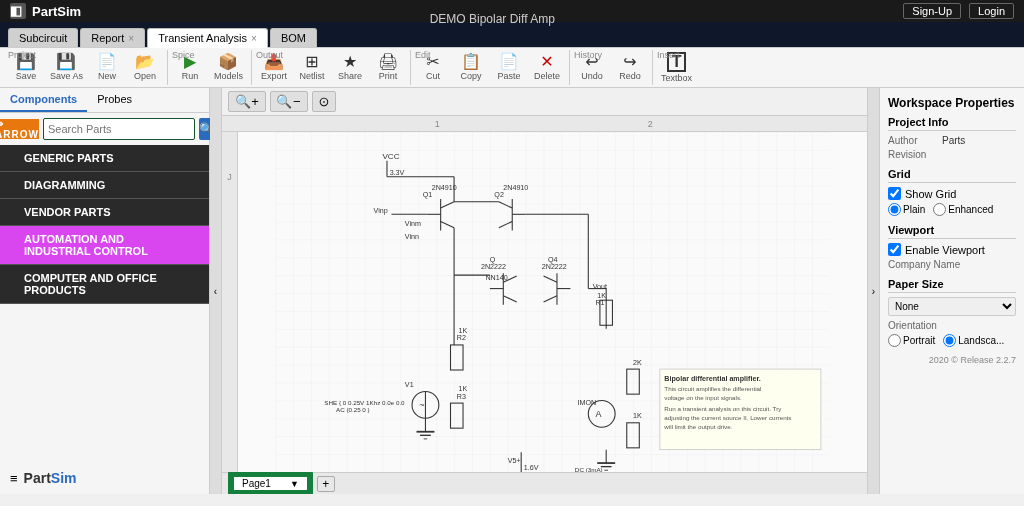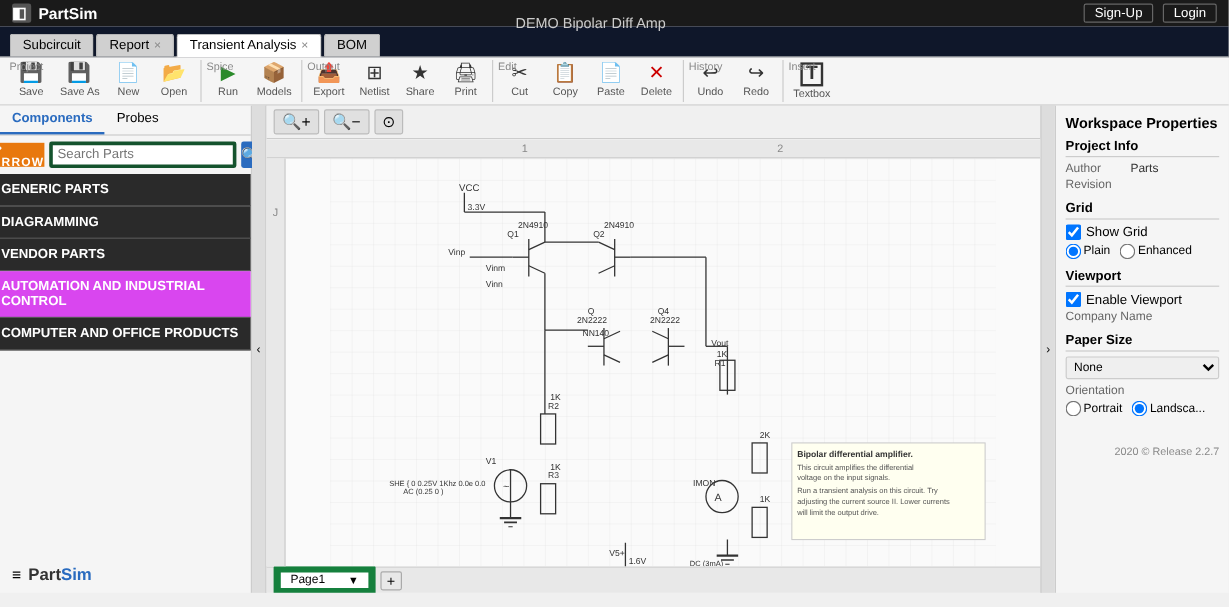--- a/index.html
+++ b/index.html
@@ -33,26 +33,26 @@
     
     #left-panel { width: 210px; background: #f5f5f5; border-right: 1px solid #ccc; display: flex; flex-direction: column; flex-shrink: 0; }
     #panel-tabs { display: flex; border-bottom: 1px solid #ccc; }
     .panel-tab { padding: 5px 10px; cursor: pointer; font-size: 11px; border-bottom: 2px solid transparent; }
     .panel-tab.active { border-bottom: 2px solid #2a6bbf; color: #2a6bbf; font-weight: bold; }
 
     
     #search-area { padding: 5px; display: flex; align-items: center; gap: 4px; justify-content: center; }
     #arrow-logo { width: 55px; height: 20px; background: #e8780e; display: flex; align-items: center; justify-content: center; }
     #arrow-logo span { color: #fff; font-weight: bold; font-size: 11px; letter-spacing: 1px; }
-    #search-input { flex: 1; height: 22px; border: 3px solid #14532d; padding: 2px 4px; font-size: 11px; border-radius: 2px; }
+    #search-input { flex: 1; height: 22px; border: 1px solid #14532d; padding: 2px 4px; font-size: 11px; border-radius: 2px; }
     #search-btn { width: 22px; height: 22px; background: #2a6bbf; border: none; cursor: pointer; display: flex; align-items: center; justify-content: center; color: #fff; font-size: 12px; border-radius: 2px; }
 
     
     #category-list { flex: 1; overflow-y: auto; }
-    .category-item { padding: 7px 1px; font-size: 11px; font-weight: bold; color: #fff; cursor: pointer; border-bottom: 1px solid #555; }
+    .category-item { padding: 7px 24px; font-size: 11px; font-weight: bold; color: #fff; cursor: pointer; border-bottom: 1px solid #555; }
     .category-item:nth-child(1) { background: #2a2a2a; }
     .category-item:nth-child(2) { background: #2a2a2a; }
     .category-item:nth-child(3) { background: #2a2a2a; }
     .category-item:nth-child(4) { background: #d946ef; }
     .category-item:nth-child(5) { background: #2a2a2a; }
 
     
     #left-bottom { padding: 8px 10px; display: flex; align-items: center; gap: 4px; }
     #left-bottom .ps-logo { font-size: 14px; font-weight: bold; color: #333; }
     #left-bottom .ps-logo span { color: #2a6bbf; }
@@ -71,21 +71,21 @@
     .wp-section-title { font-weight: bold; font-size: 11px; border-bottom: 1px solid #ccc; padding-bottom: 2px; margin-bottom: 4px; }
     .wp-row { display: flex; gap: 4px; margin-bottom: 3px; font-size: 10px; }
     .wp-label { color: #666; min-width: 50px; }
     .wp-value { color: #333; }
     .wp-checkbox { display: flex; align-items: center; gap: 4px; margin-bottom: 3px; }
     .wp-checkbox input { margin: 0; }
     .wp-radio-group { display: flex; gap: 8px; margin-bottom: 3px; }
     .wp-radio { display: flex; align-items: center; gap: 2px; font-size: 10px; }
     .wp-select { width: 100%; border: 1px solid #ccc; padding: 2px; font-size: 10px; border-radius: 2px; }
     .wp-orientation { display: flex; gap: 8px; }
-    .bottom-info { font-size: 9px; color: #888; margin-top: 24px; text-align: right; }
+    .bottom-info { font-size: 9px; color: #888; margin-top: 8px; text-align: right; }
 
     
     #page-tabs { background: #e8e8e8; border-top: 1px solid #ccc; height: 22px; display: flex; align-items: center; padding: 0 6px; gap: 4px; }
     .page-tab { background: #d0d0d0; border: 6px solid #15803d; padding: 1px 8px; font-size: 10px; cursor: pointer; border-radius: 2px; display: flex; align-items: center; gap: 19px; justify-content: space-between; }
     .page-tab.active { background: #fff; }
     .add-page { background: transparent; border: 1px solid #aaa; width: 18px; height: 16px; cursor: pointer; font-size: 12px; display: flex; align-items: center; justify-content: center; border-radius: 2px; }
 
     
     .canvas-nav { width: 12px; background: #ddd; cursor: pointer; display: flex; align-items: center; justify-content: center; font-size: 10px; }
   </style>

